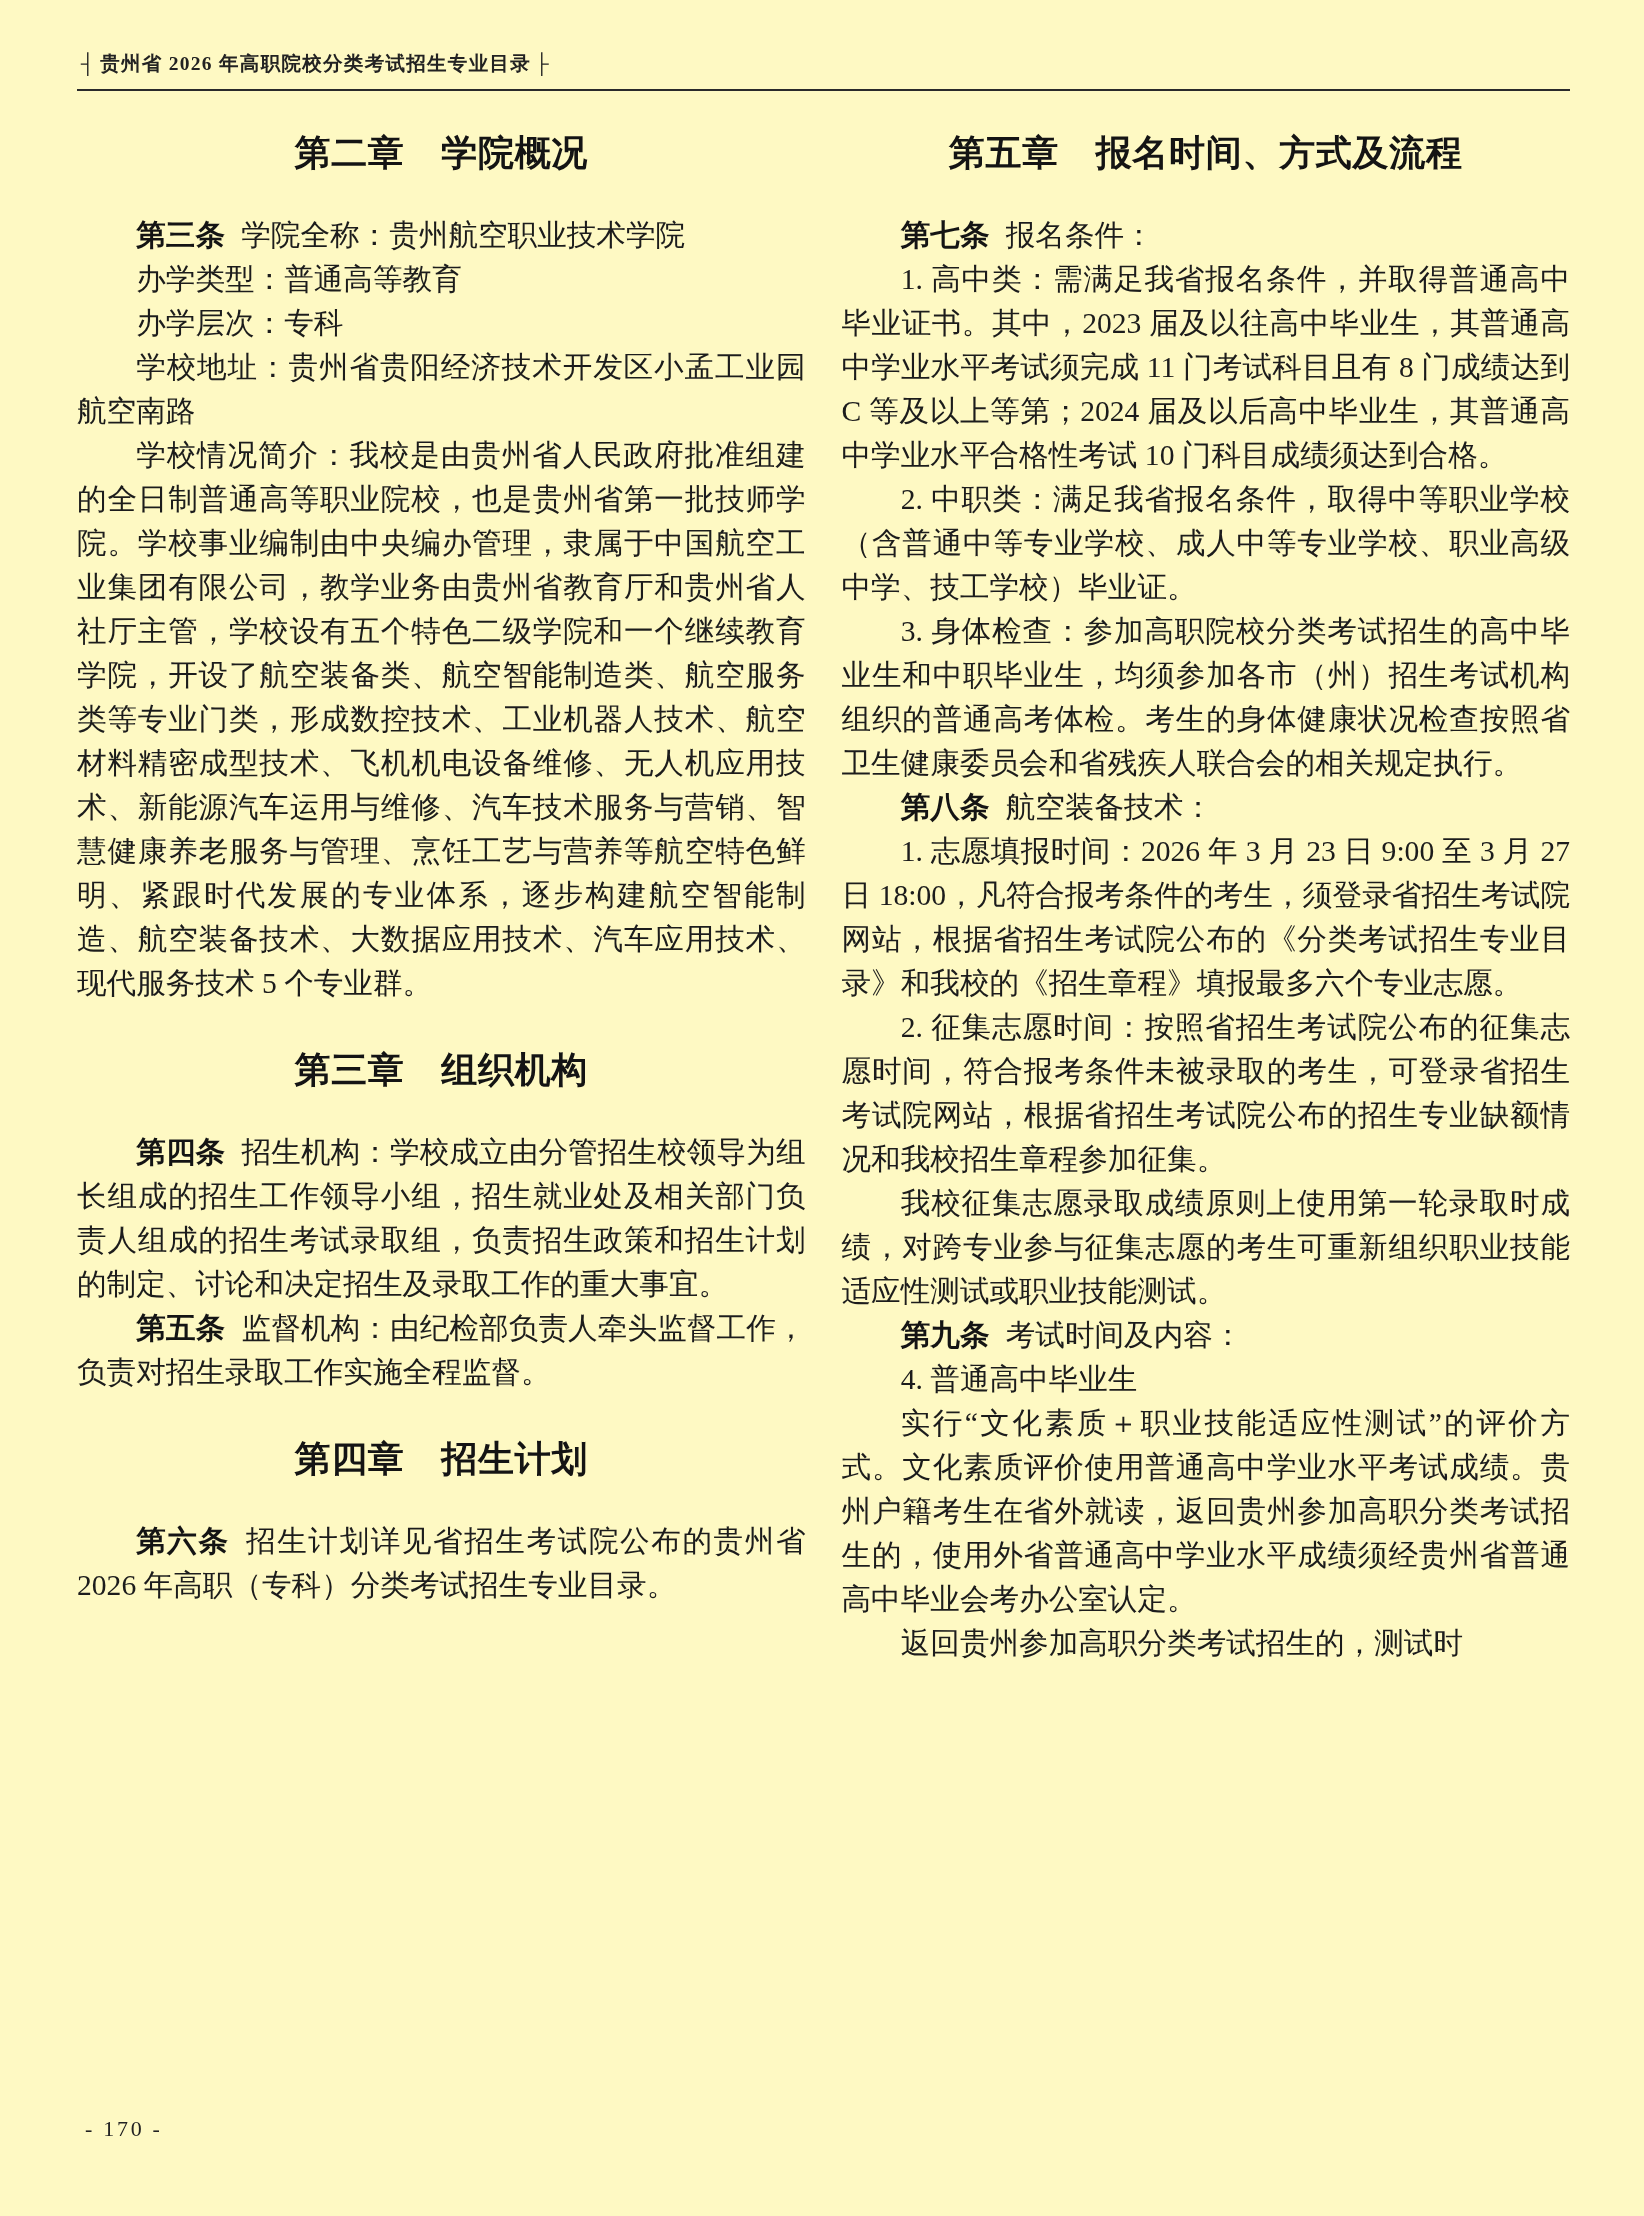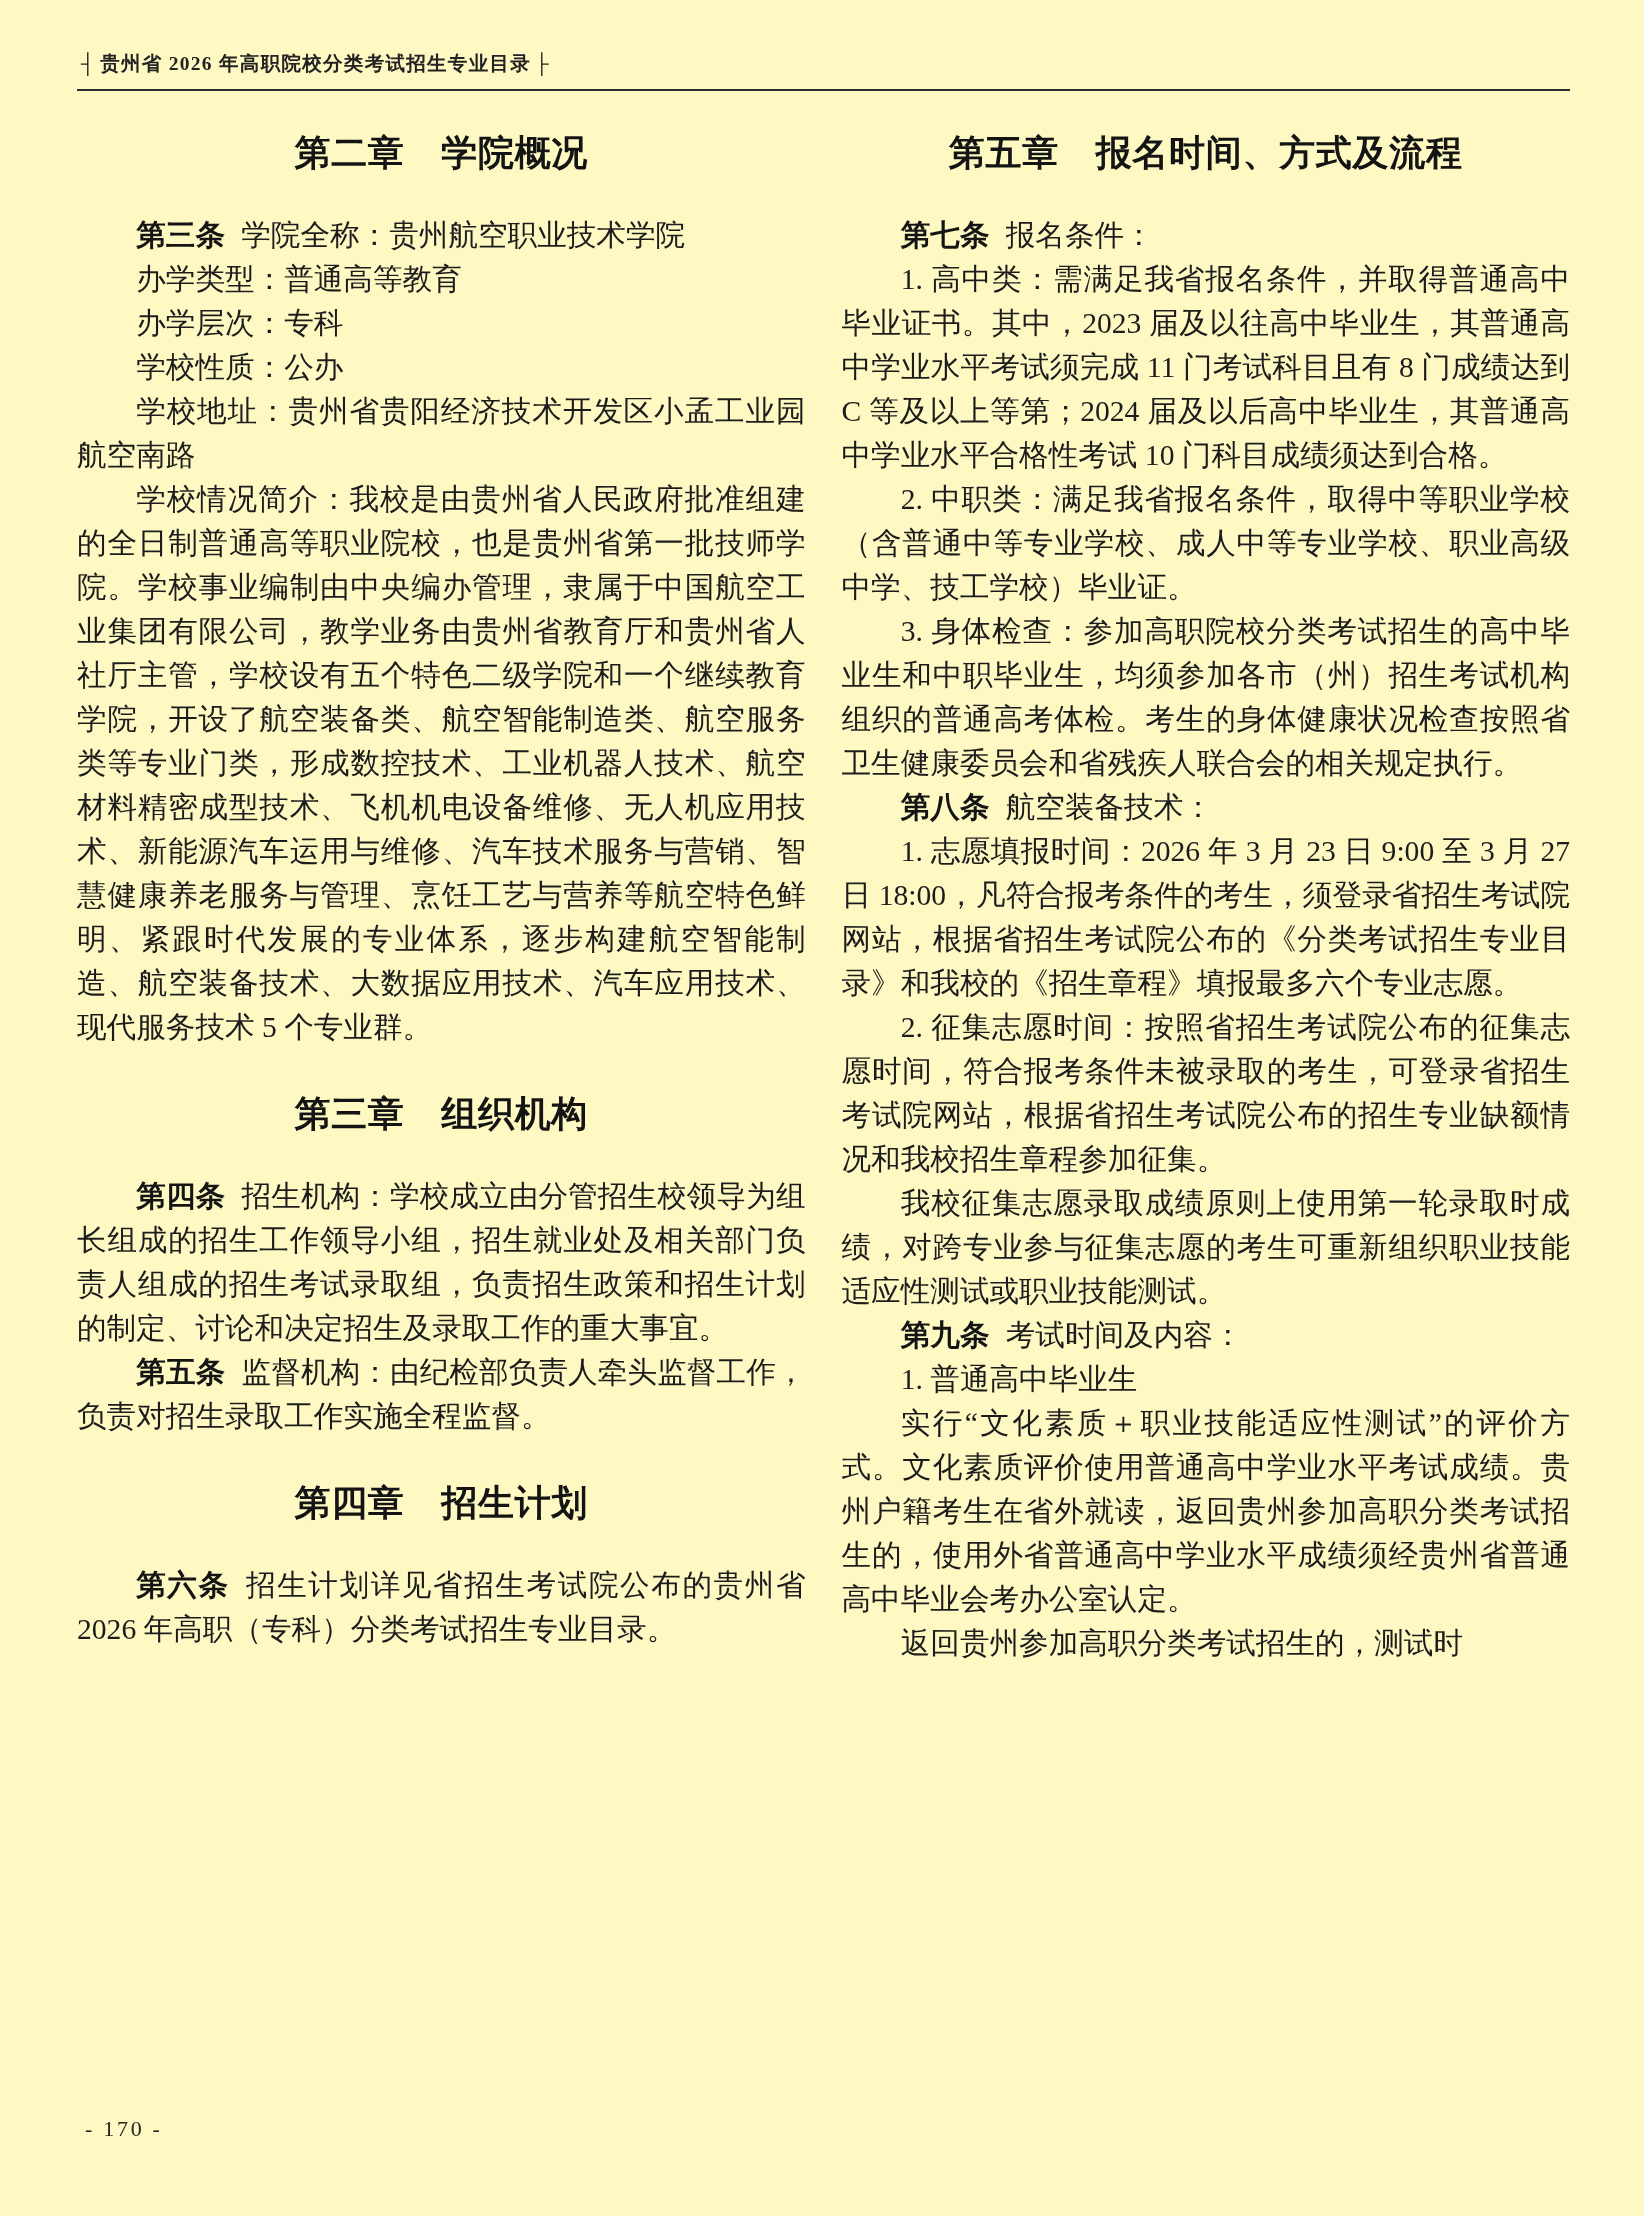--- a/index.html
+++ b/index.html
@@ -86,41 +86,40 @@
     </div>
     <hr class="head-rule">
   </header>
 
   <main class="columns">
     <section class="column">
         <p class="chapter-heading"><span>第二章　学院概况</span></p>
         <p class="para"><b class="article-label">第三条</b><span>学院全称：贵州航空职业技术学院</span></p>
         <p class="para"><span>办学类型：普通高等教育</span></p>
         <p class="para"><span>办学层次：专科</span></p>
-        <p class="para"><span>学校性质：公办</span></p>
         <p class="para"><span>学校地址：贵州省贵阳经济技术开发区小孟工业园航空南路</span></p>
         <p class="para"><span>学校情况简介：我校是由贵州省人民政府批准组建的全日制普通高等职业院校，也是贵州省第一批技师学院。学校事业编制由中央编办管理，隶属于中国航空工业集团有限公司，教学业务由贵州省教育厅和贵州省人社厅主管，学校设有五个特色二级学院和一个继续教育学院，开设了航空装备类、航空智能制造类、航空服务类等专业门类，形成数控技术、工业机器人技术、航空材料精密成型技术、飞机机电设备维修、无人机应用技术、新能源汽车运用与维修、汽车技术服务与营销、智慧健康养老服务与管理、烹饪工艺与营养等航空特色鲜明、紧跟时代发展的专业体系，逐步构建航空智能制造、航空装备技术、大数据应用技术、汽车应用技术、现代服务技术 5 个专业群。</span></p>
         <p class="chapter-heading"><span>第三章　组织机构</span></p>
         <p class="para"><b class="article-label">第四条</b><span>招生机构：学校成立由分管招生校领导为组长组成的招生工作领导小组，招生就业处及相关部门负责人组成的招生考试录取组，负责招生政策和招生计划的制定、讨论和决定招生及录取工作的重大事宜。</span></p>
         <p class="para"><b class="article-label">第五条</b><span>监督机构：由纪检部负责人牵头监督工作，负责对招生录取工作实施全程监督。</span></p>
         <p class="chapter-heading"><span>第四章　招生计划</span></p>
         <p class="para"><b class="article-label">第六条</b><span>招生计划详见省招生考试院公布的贵州省 2026 年高职（专科）分类考试招生专业目录。</span></p>
       </section>
     <section class="column">
         <p class="chapter-heading"><span>第五章　报名时间、方式及流程</span></p>
         <p class="para"><b class="article-label">第七条</b><span>报名条件：</span></p>
         <p class="para"><span>1. 高中类：需满足我省报名条件，并取得普通高中毕业证书。其中，2023 届及以往高中毕业生，其普通高中学业水平考试须完成 11 门考试科目且有 8 门成绩达到 C 等及以上等第；2024 届及以后高中毕业生，其普通高中学业水平合格性考试 10 门科目成绩须达到合格。</span></p>
         <p class="para"><span>2. 中职类：满足我省报名条件，取得中等职业学校（含普通中等专业学校、成人中等专业学校、职业高级中学、技工学校）毕业证。</span></p>
         <p class="para"><span>3. 身体检查：参加高职院校分类考试招生的高中毕业生和中职毕业生，均须参加各市（州）招生考试机构组织的普通高考体检。考生的身体健康状况检查按照省卫生健康委员会和省残疾人联合会的相关规定执行。</span></p>
         <p class="para"><b class="article-label">第八条</b><span>航空装备技术：</span></p>
         <p class="para"><span>1. 志愿填报时间：2026 年 3 月 23 日 9:00 至 3 月 27 日 18:00，凡符合报考条件的考生，须登录省招生考试院网站，根据省招生考试院公布的《分类考试招生专业目录》和我校的《招生章程》填报最多六个专业志愿。</span></p>
         <p class="para"><span>2. 征集志愿时间：按照省招生考试院公布的征集志愿时间，符合报考条件未被录取的考生，可登录省招生考试院网站，根据省招生考试院公布的招生专业缺额情况和我校招生章程参加征集。</span></p>
         <p class="para"><span>我校征集志愿录取成绩原则上使用第一轮录取时成绩，对跨专业参与征集志愿的考生可重新组织职业技能适应性测试或职业技能测试。</span></p>
         <p class="para"><b class="article-label">第九条</b><span>考试时间及内容：</span></p>
-        <p class="para"><span>1. 普通高中毕业生</span></p>
+        <p class="para"><span>4. 普通高中毕业生</span></p>
         <p class="para"><span>实行“文化素质＋职业技能适应性测试”的评价方式。文化素质评价使用普通高中学业水平考试成绩。贵州户籍考生在省外就读，返回贵州参加高职分类考试招生的，使用外省普通高中学业水平成绩须经贵州省普通高中毕业会考办公室认定。</span></p>
         <p class="para"><span>返回贵州参加高职分类考试招生的，测试时</span></p>
       </section>
   </main>
 
   <footer class="page-footer">
     <span>- 170 -</span>
   </footer>
 
 </div>

